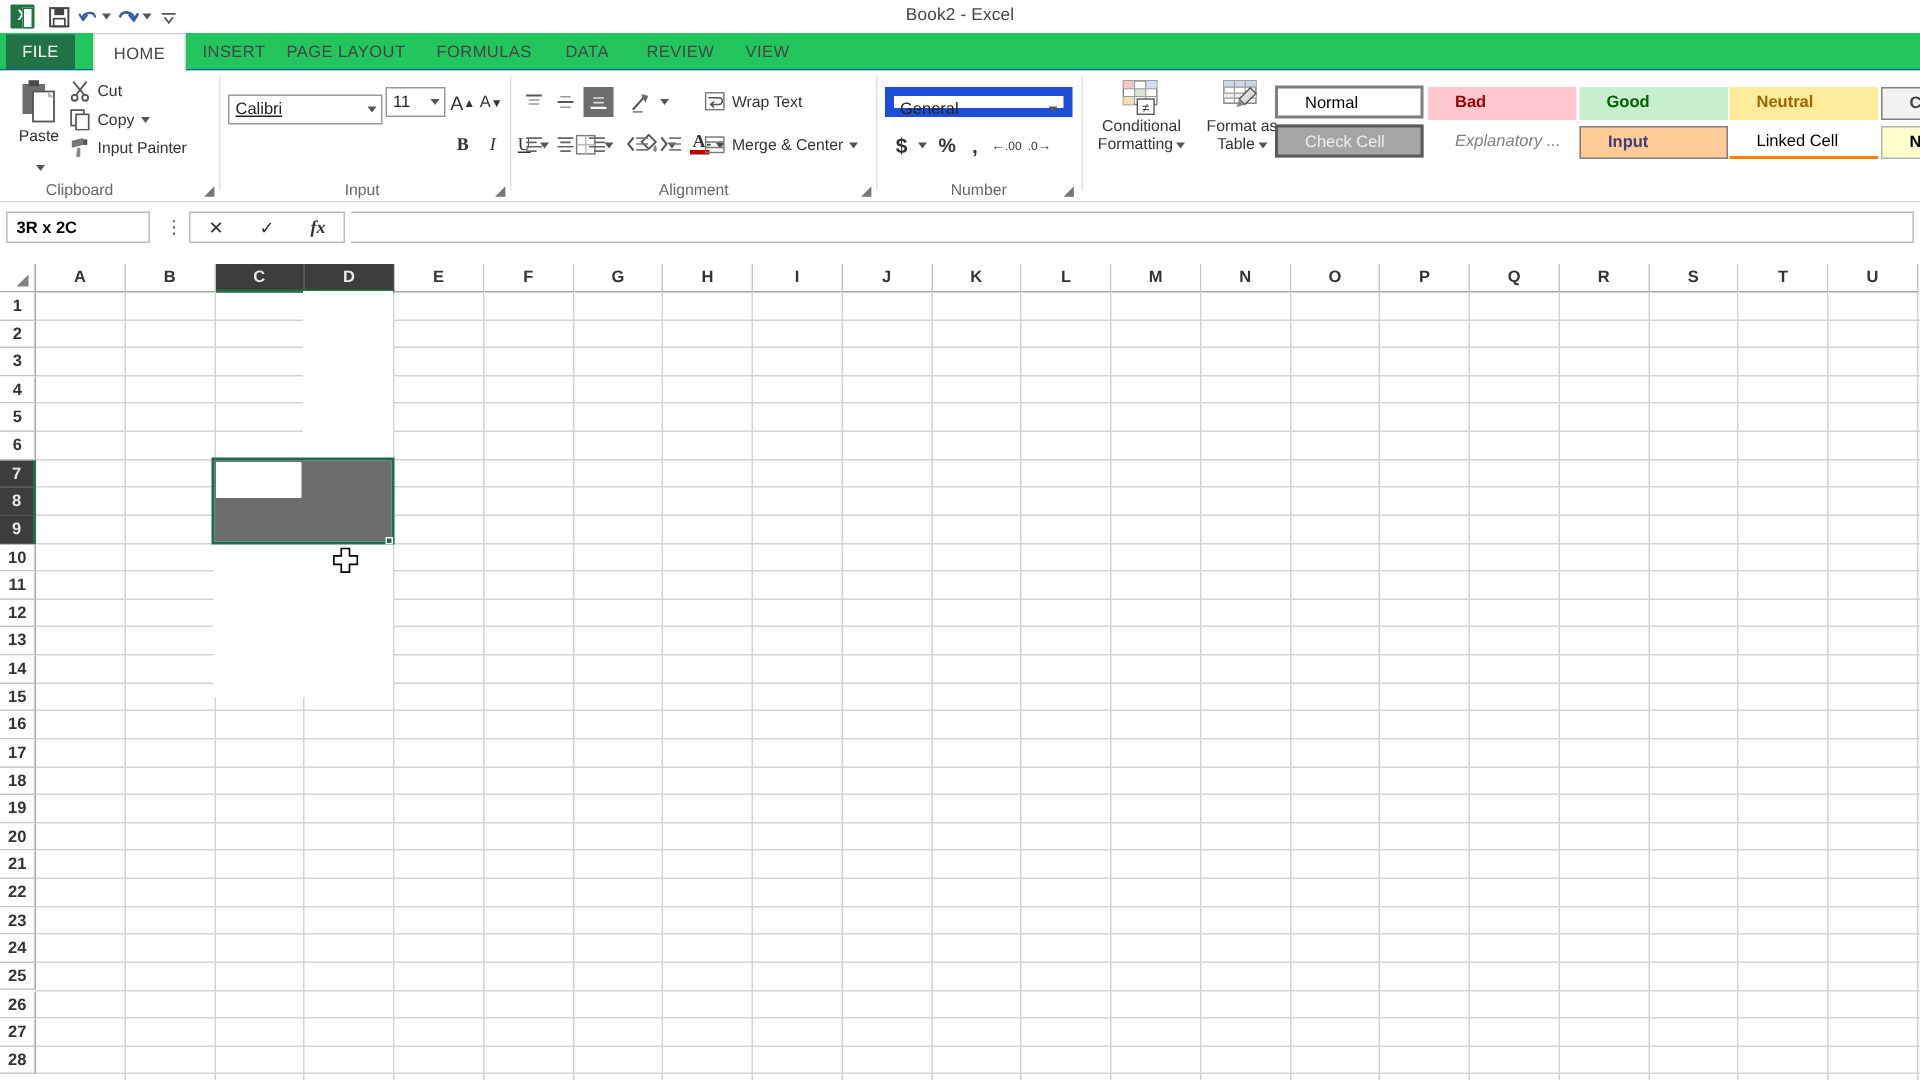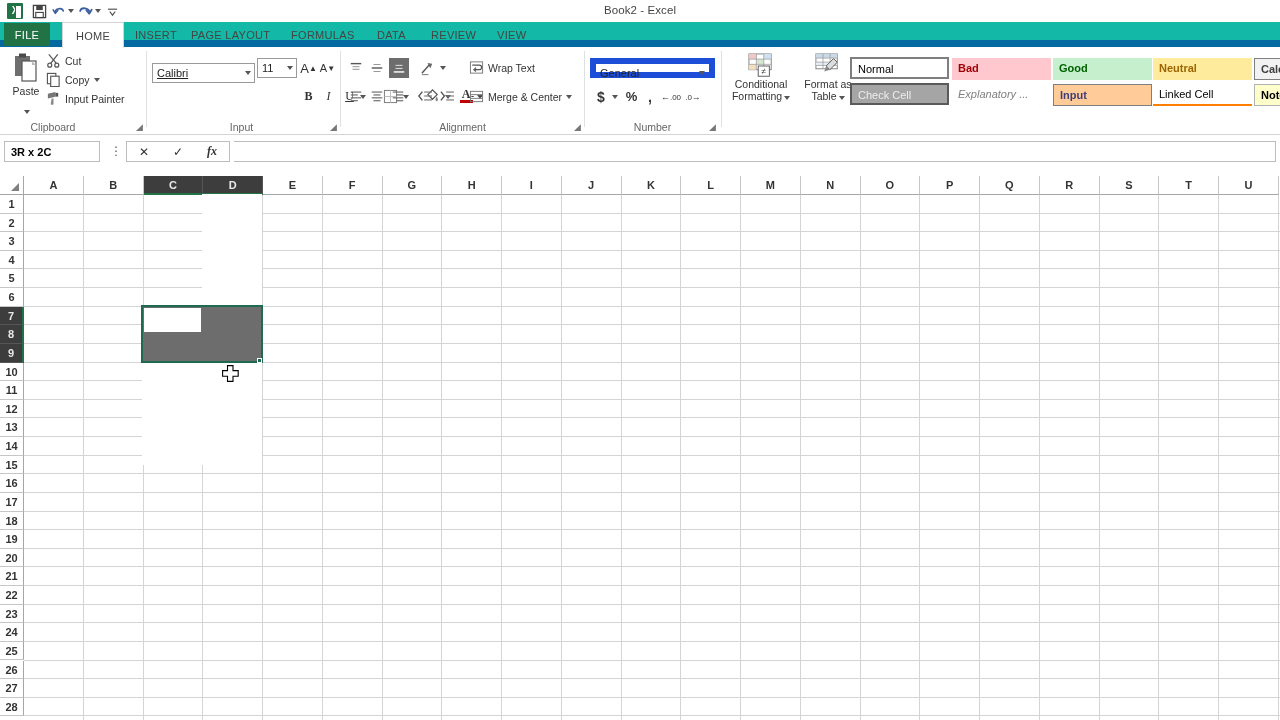--- a/index.html
+++ b/index.html
@@ -38,21 +38,21 @@
   }
   .ico { display: block; }
   .title-text {
     position: absolute; left: 0; top: 4px; width: 1280px; text-align: center;
     font-size: 11.5px; color: #444; letter-spacing: 0.1px;
   }
 
   
   .tabstrip {
     position: absolute; left: 0; top: 22px; width: 1280px; height: 25px;
-    background: #14b8a6; border-bottom: 7px solid #0369a1;
+    background: #22c55e; border-bottom: 1px solid #0369a1;
   }
   .tab {
     position: absolute; top: 0; height: 25px; line-height: 26px;
     font-size: 11px; color: #444; letter-spacing: 0.3px;
     padding: 0 9px; cursor: default; white-space: nowrap;
   }
   .tab.file {
     background: #217346; color: #fff; font-weight: normal;
     left: 4px; width: 46px; text-align: center; padding: 0;
   }
@@ -119,21 +119,21 @@
     height: 20px; font-size: 11px; color: #222; line-height: 19px; padding-left: 4px;
   }
 
   
   .big-btn {
     position: absolute; text-align: center; font-size: 10.5px; color: #333;
     line-height: 11.5px; cursor: default;
   }
   .style-cell {
     position: absolute; height: 22px; font-size: 11px;
-    line-height: 21px; padding-left: 6px; overflow: hidden;
+    line-height: 21px; padding-left: 18px; overflow: hidden;
     white-space: nowrap; cursor: default;
   }
 
   
   .formulabar {
     position: absolute; left: 0; top: 135px; width: 1280px; height: 37px;
     background: #fff;
   }
   .namebox {
     position: absolute; left: 4px; top: 6px; width: 96px; height: 21px;

